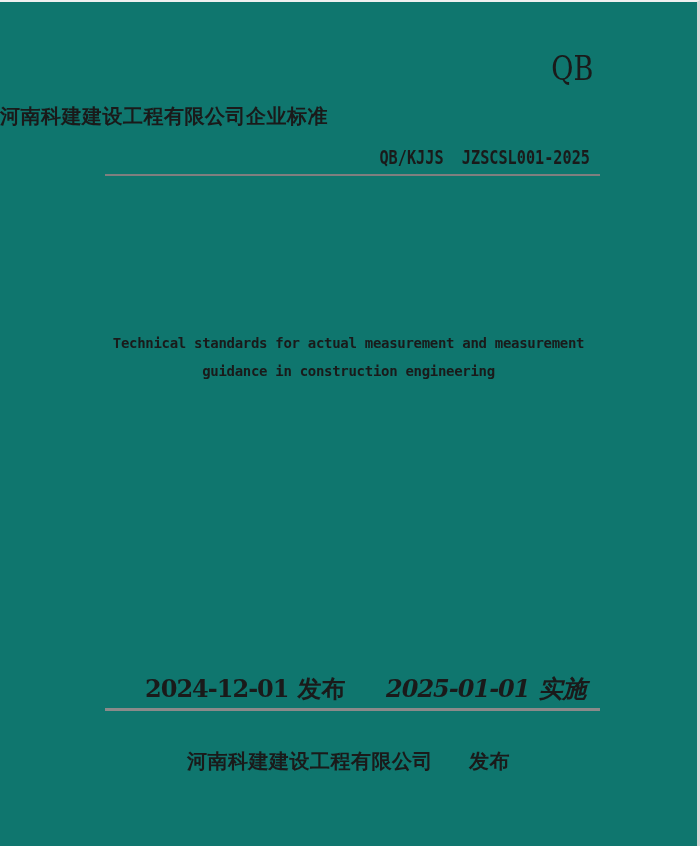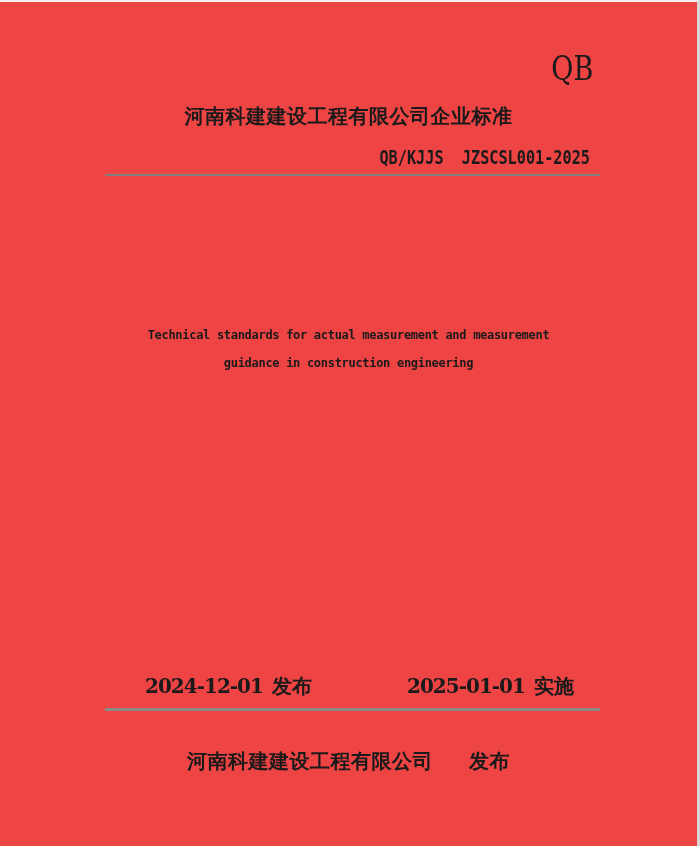--- a/index.html
+++ b/index.html
@@ -4,21 +4,21 @@
 <style>
   html, body {
     margin: 0;
     padding: 0;
     background: #ffffff;
   }
   .page {
     position: relative;
     width: 700px;
     height: 846px;
-    background: #ef4444;
+    background: #0f766e;
     color: #1a1a1a;
     font-family: "Liberation Sans", sans-serif;
     overflow: hidden;
     box-sizing: border-box;
     border-top: 2px solid #f0f0f0;
     border-right: 3px solid #d6d6d6;
   }
 
   .qb-logo {
     position: absolute;
@@ -31,21 +31,20 @@
     transform: scaleX(0.82);
     transform-origin: right top;
     white-space: pre;
   }
 
   .org-header {
     position: absolute;
     top: 101px;
     left: 0;
     width: 100%;
-    text-align: center;
     font-family: "DejaVu Serif", serif;
     font-size: 20px;
     font-weight: bold;
     letter-spacing: 0.5px;
   }
 
   .std-number {
     position: absolute;
     top: 143px;
     right: 107px;
@@ -77,38 +76,39 @@
     font-weight: bold;
     letter-spacing: 1px;
   }
 
   .title-en {
     position: absolute;
     left: 0;
     width: 100%;
     text-align: center;
     font-family: "DejaVu Sans Mono", monospace;
-    font-size: 12px;
+    font-size: 14px;
     font-weight: bold;
     letter-spacing: -0.3px;
     white-space: pre;
+    margin-top: 7px;
   }
   .title-en-1 { top: 326px; }
   .title-en-2 { top: 354px; }
 
   .date {
     position: absolute;
     top: 671px;
     font-family: "DejaVu Serif", serif;
-    font-size: 20px;
+    font-size: 24px;
     font-weight: bold;
     white-space: nowrap;
   }
   .date-issue { left: 145px; }
-  .date-impl  { left: 407px; }
+  .date-impl  { left: 386px; font-style: italic; }
   .date .num {
     display: inline-block;
     letter-spacing: -1px;
   }
   .date .label { margin-left: 9px; }
 
   .publisher-row {
     position: absolute;
     top: 746px;
     left: 0;

